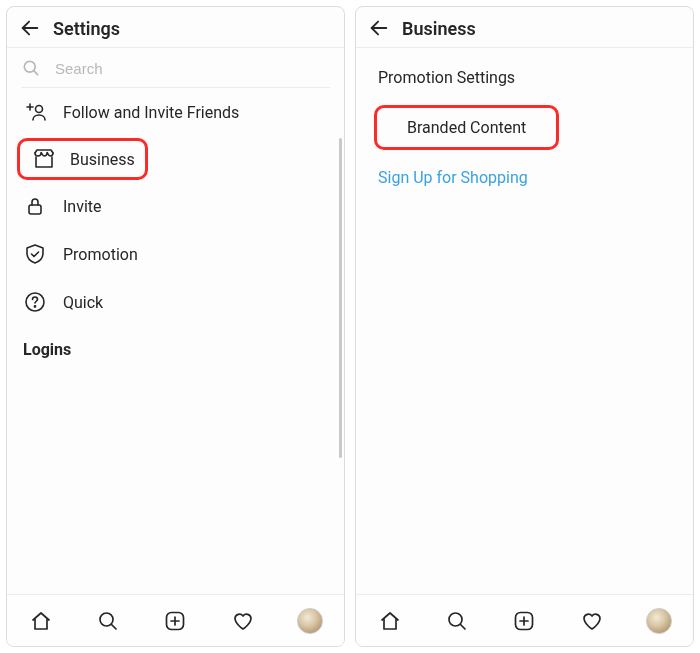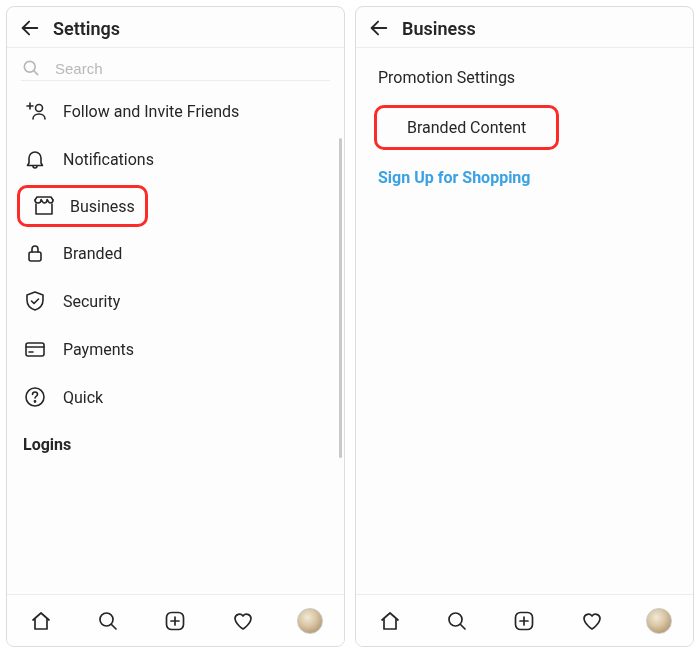--- a/index.html
+++ b/index.html
@@ -48,22 +48,22 @@
     top: 90px;
     width: 3px;
     height: 320px;
     background: #c9c9c9;
     border-radius: 2px;
   }
   .search-row {
     display: flex;
     align-items: center;
     gap: 14px;
-    margin: 10px 14px 6px;
-    padding-bottom: 2px;
+    margin: 10px 14px 0;
+    padding-bottom: 9px;
     border-bottom: 1px solid #ececec;
     justify-content: center;
   }
   .search-row input {
     border: none;
     outline: none;
     background: transparent;
     font-size: 15px;
     color: #404040;
     flex: 1;
@@ -94,21 +94,21 @@
     color: #262626;
     padding: 14px 16px 8px;
   }
   .sub-list { list-style: none; padding-top: 6px; }
   .sub-item {
     padding: 14px 22px;
     font-size: 16px;
     color: #262626;
     cursor: pointer;
   }
-  .sub-item.link { color: #3aa2e4; font-weight: bold; }
+  .sub-item.link { color: #3aa2e4; }
   .highlight-box {
     border: 3px solid #fb2b28;
     border-radius: 10px;
     padding: 6px 10px 6px 12px;
     margin: 2px 0 2px 10px;
     display: inline-flex;
     align-items: center;
     gap: 14px;
   }
   .highlight-box-sub {
@@ -179,29 +179,20 @@
           <svg width="24" height="24" viewBox="0 0 24 24" fill="none" stroke="#262626" stroke-width="1.6" stroke-linecap="round">
               <line x1="4" y1="7" x2="10" y2="7"></line>
               <line x1="7" y1="4" x2="7" y2="10"></line>
               <circle cx="16" cy="9" r="3.5"></circle>
               <path d="M10 20c0-3 2.5-5 6-5s6 2 6 5"></path>
             </svg>
         </span>
         <span class="menu-label">Follow and Invite Friends</span>
       </li>
 
-      <li class="menu-item">
-        <span class="menu-icon">
-          <svg width="24" height="24" viewBox="0 0 24 24" fill="none" stroke="#262626" stroke-width="1.6" stroke-linecap="round" stroke-linejoin="round">
-              <path d="M6 16V11a6 6 0 0 1 12 0v5l1.5 2.5H4.5L6 16z"></path>
-              <path d="M10 19a2 2 0 0 0 4 0"></path>
-            </svg>
-        </span>
-        <span class="menu-label">Notifications</span>
-      </li>
 
       <li>
         <span class="highlight-box">
           <span class="menu-icon">
             <svg width="24" height="24" viewBox="0 0 24 24" fill="none" stroke="#262626" stroke-width="1.6" stroke-linecap="round" stroke-linejoin="round">
                 <path d="M4 10V20h16V10"></path>
                 <path d="M3 6l2-3h14l2 3"></path>
                 <path d="M3 6c0 2 1.5 3 3 3s3-1 3-3 1.5 3 3 3 3-1 3-3 1.5 3 3 3 3-1 3-3"></path>
               </svg>
           </span>
@@ -209,44 +200,34 @@
         </span>
       </li>
 
       <li class="menu-item">
         <span class="menu-icon">
           <svg width="24" height="24" viewBox="0 0 24 24" fill="none" stroke="#262626" stroke-width="1.6" stroke-linecap="round" stroke-linejoin="round">
               <rect x="6" y="11" width="12" height="9" rx="2"></rect>
               <path d="M9 11V8a3 3 0 0 1 6 0v3"></path>
             </svg>
         </span>
-        <span class="menu-label">Branded</span>
+        <span class="menu-label">Invite</span>
       </li>
 
       <li class="menu-item">
         <span class="menu-icon">
           <svg width="24" height="24" viewBox="0 0 24 24" fill="none" stroke="#262626" stroke-width="1.6" stroke-linecap="round" stroke-linejoin="round">
               <path d="M12 3l8 3v5c0 5-3.5 8.5-8 10-4.5-1.5-8-5-8-10V6l8-3z"></path>
               <polyline points="8.5 12 11 14.5 15.5 10"></polyline>
             </svg>
         </span>
-        <span class="menu-label">Security</span>
-      </li>
-
-
-      <li class="menu-item">
-        <span class="menu-icon">
-          <svg width="24" height="24" viewBox="0 0 24 24" fill="none" stroke="#262626" stroke-width="1.6" stroke-linecap="round" stroke-linejoin="round">
-              <rect x="3" y="6" width="18" height="13" rx="2"></rect>
-              <line x1="3" y1="10" x2="21" y2="10"></line>
-              <line x1="6" y1="15" x2="10" y2="15"></line>
-            </svg>
-        </span>
-        <span class="menu-label">Payments</span>
-      </li>
+        <span class="menu-label">Promotion</span>
+      </li>
+
+
 
 
       <li class="menu-item">
         <span class="menu-icon">
           <svg width="24" height="24" viewBox="0 0 24 24" fill="none" stroke="#262626" stroke-width="1.6" stroke-linecap="round" stroke-linejoin="round">
               <circle cx="12" cy="12" r="9"></circle>
               <path d="M9.5 9.5a2.5 2.5 0 0 1 5 0c0 1.5-2.5 2-2.5 3.5"></path>
               <circle cx="12" cy="16.5" r="0.6" fill="#262626"></circle>
             </svg>
         </span>

